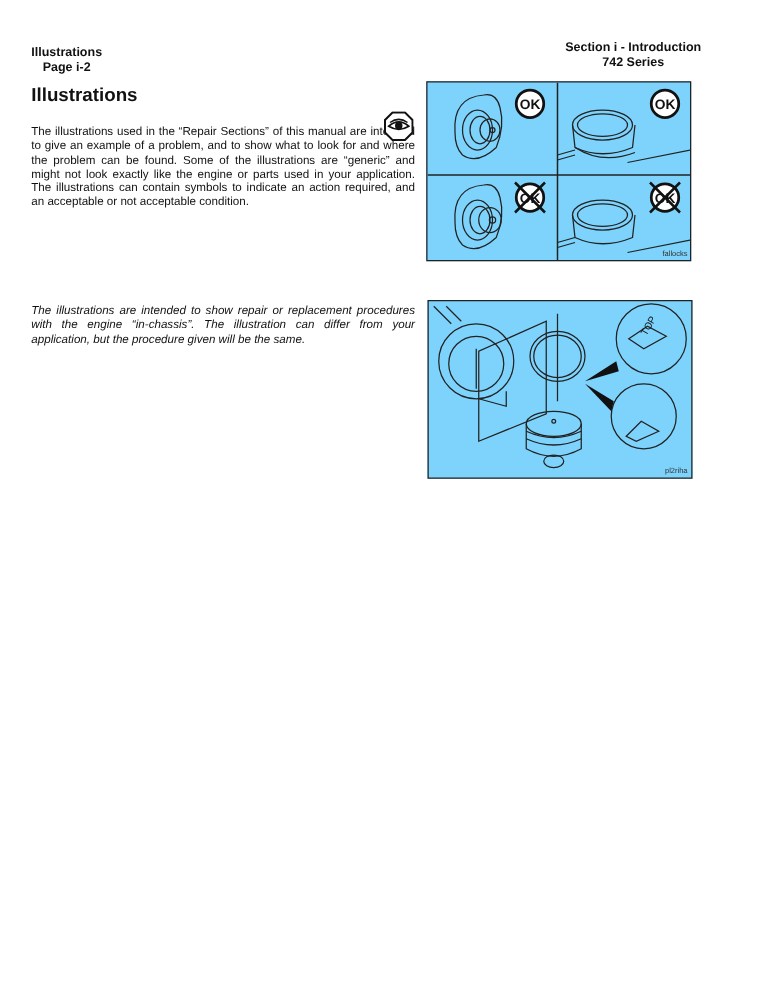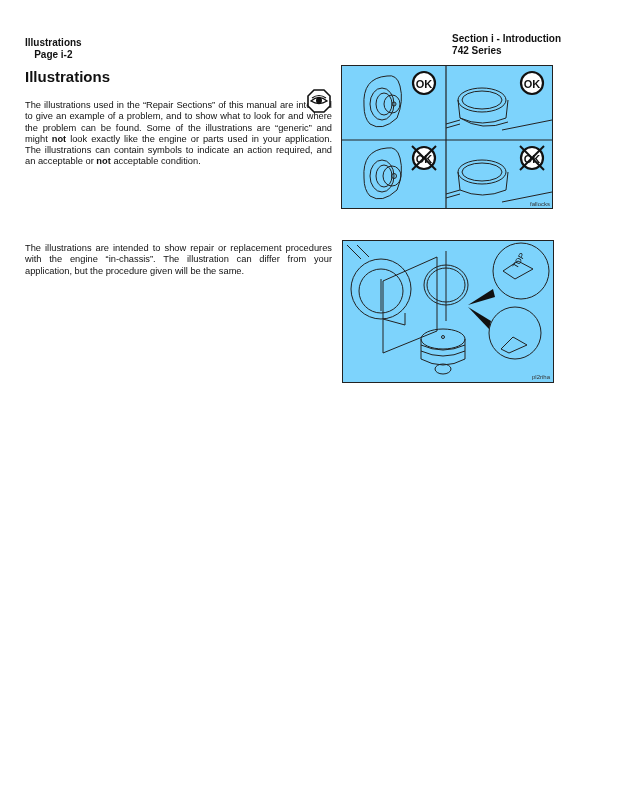--- a/index.html
+++ b/index.html
@@ -1,24 +1,24 @@
 <!DOCTYPE html>
 <html><head>
 <meta charset="utf-8">
 <style>
   html,body{margin:0;padding:0;background:#fff;}
   body{width:621px;height:798px;position:relative;overflow:hidden;font-family:"Liberation Sans",sans-serif;color:#111;}
   .abs{position:absolute;text-align:center;}
   .hdr-left{left:25px;top:37px;font-size:10px;font-weight:bold;line-height:12px;}
-  .hdr-right{right:60px;top:33px;font-size:10px;font-weight:bold;line-height:12px;text-align:left;}
+  .hdr-right{right:60px;top:33px;font-size:10px;font-weight:bold;line-height:12px;text-align:center;}
   .title{left:25px;top:68px;font-size:15px;font-weight:bold;}
   .para{left:25px;width:307px;font-size:9.3px;line-height:11.3px;text-align:justify;}
-  .para b{font-weight:bold;}
+  .para b{font-weight:normal;}
   .p1{top:100px;}
-  .p2{top:243px;}
+  .p2{top:243px;font-style:italic;}
   .eye{left:307px;top:89px;width:24px;height:24px;}
   .fig{border:1.2px solid #222;background:#7dd3fc;}
   .fig1{left:341px;top:65px;width:210px;height:142px;}
   .fig2{left:342px;top:240px;width:210px;height:141px;}
   .fig svg{position:absolute;left:0;top:0;}
   .figid{position:absolute;font-size:6px;color:#333;}
 </style>
 </head>
 <body>
 

